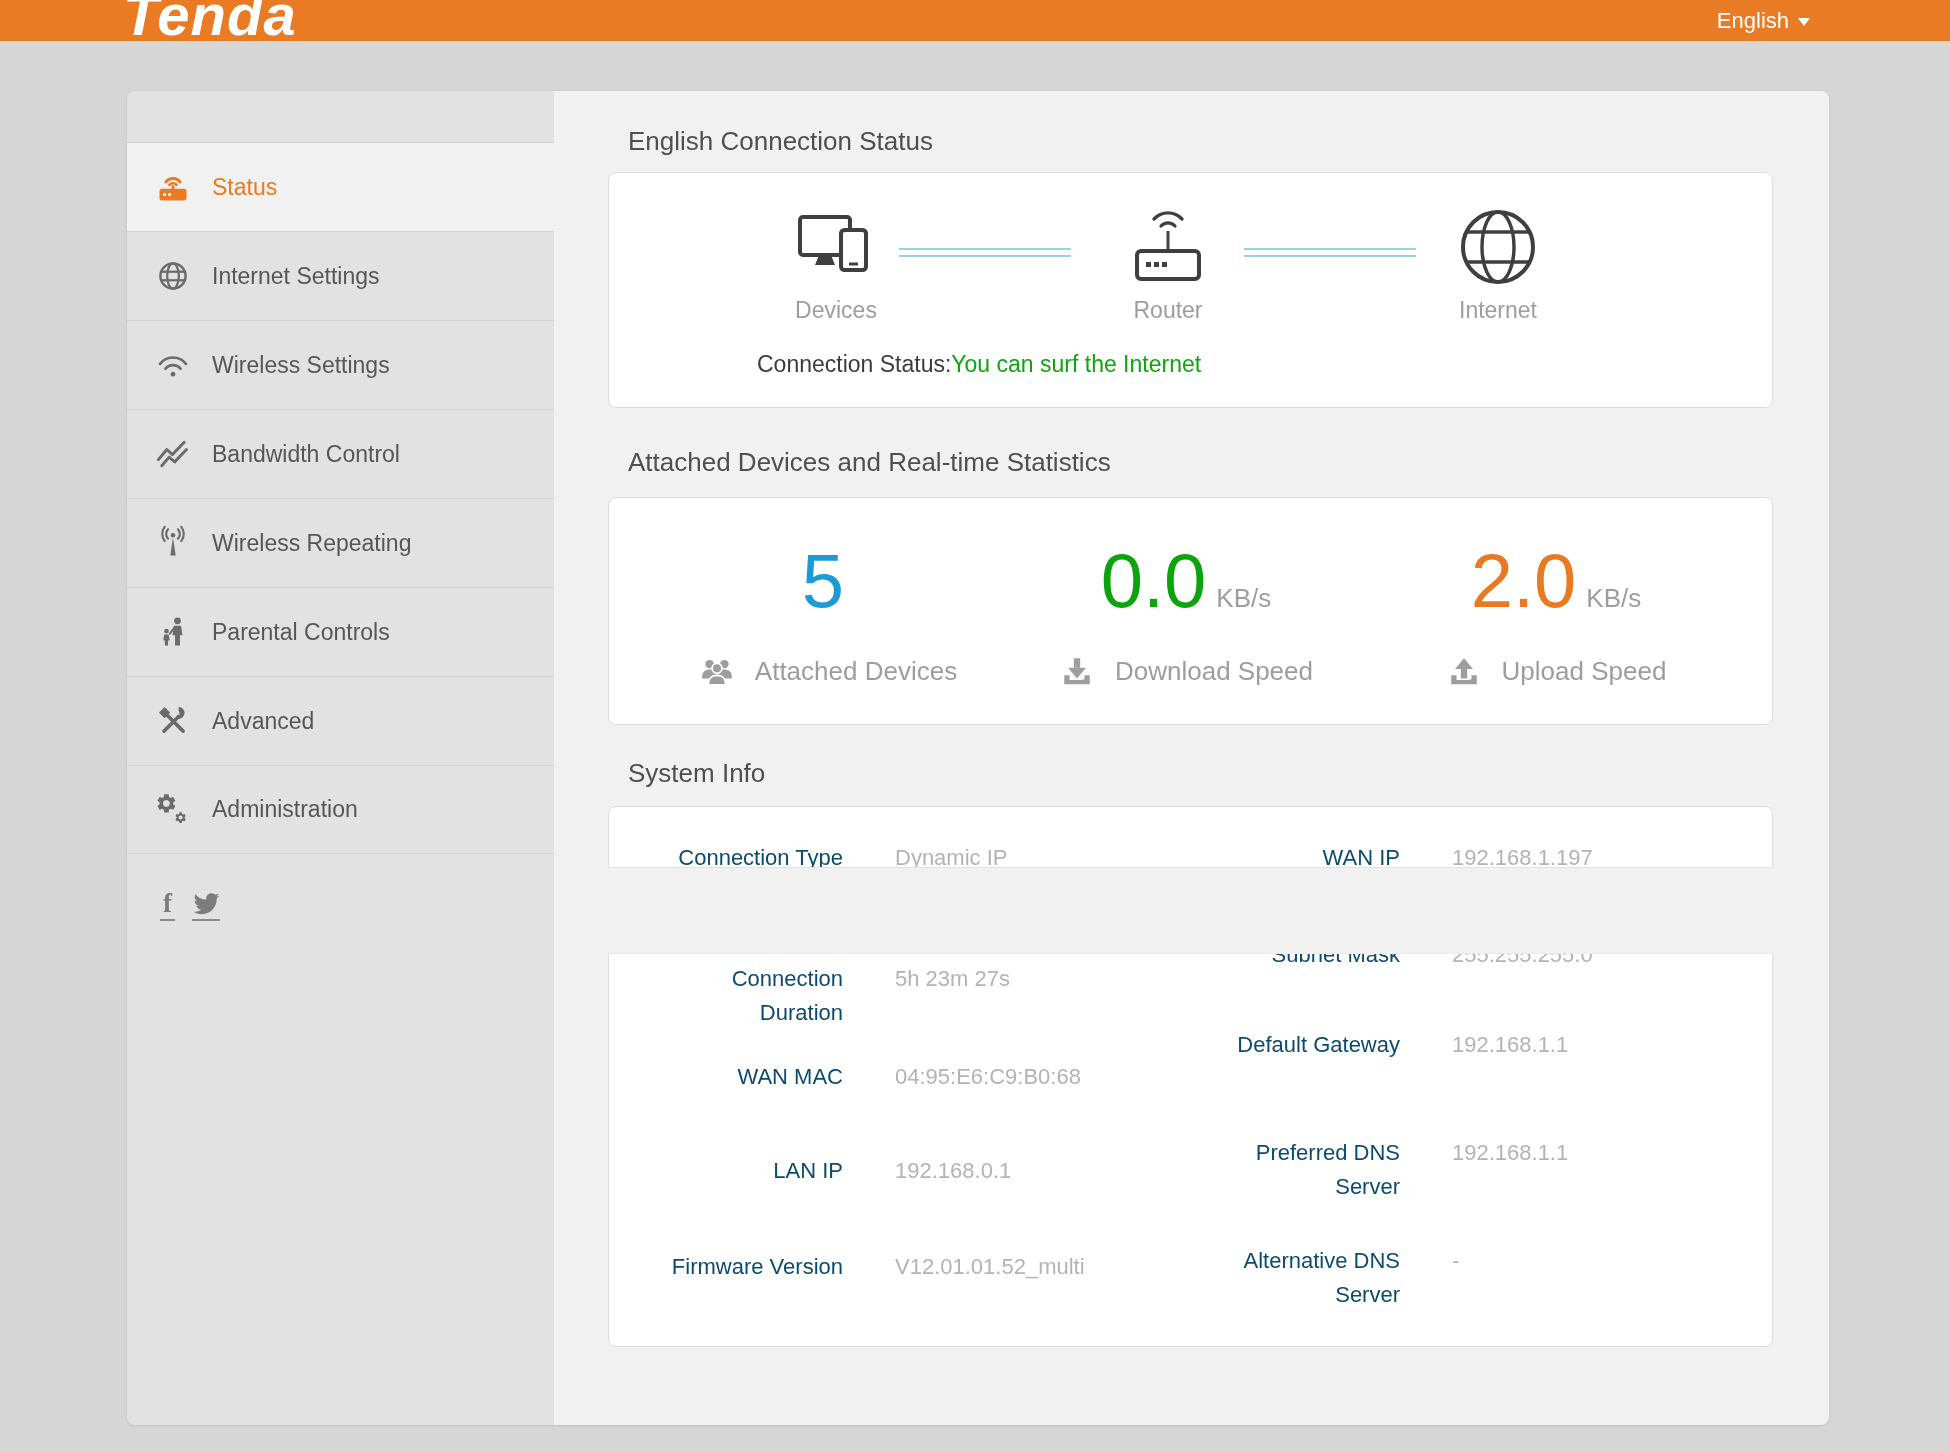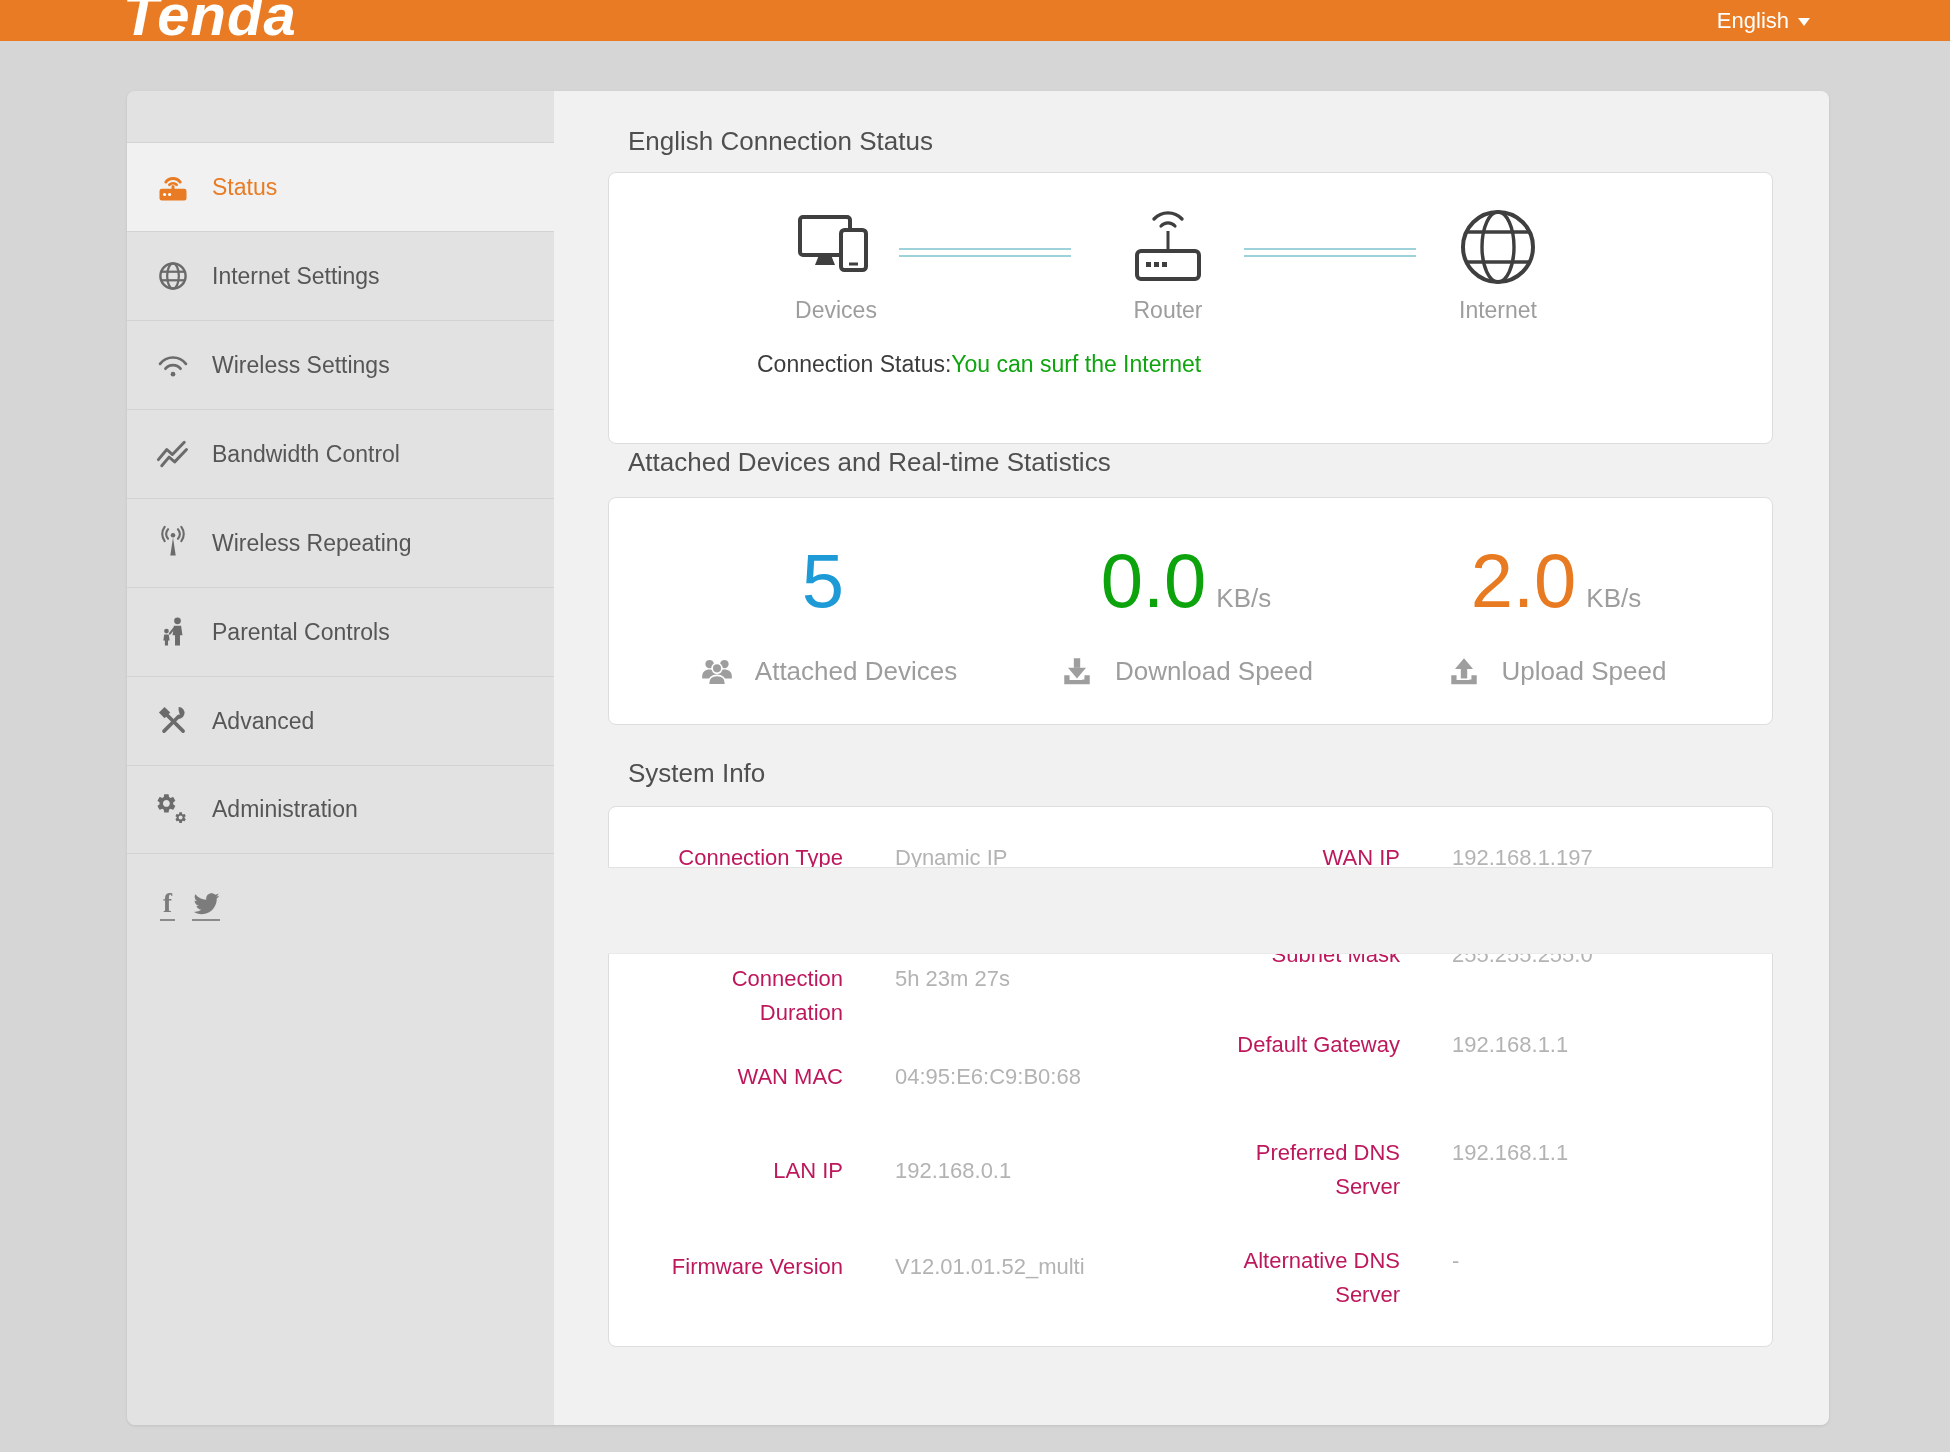--- a/index.html
+++ b/index.html
@@ -72,21 +72,21 @@
   .stat-col{position:absolute;transform:translateX(-50%);text-align:center;width:420px;}
   .stat-num-row{display:flex;align-items:baseline;justify-content:center;gap:10px;}
   .stat-num{font-size:76px;line-height:78px;}
   .stat-unit{font-size:26px;color:#9d9d9d;}
   .stat-label-row{display:flex;align-items:center;justify-content:center;gap:20px;margin-top:34px;}
   .stat-label{font-size:26px;color:#9d9d9d;white-space:nowrap;}
   .c-blue{color:#1e9bd7;} .c-green{color:#0ca30c;} .c-orange{color:#e87b22;}
   
   .si-label{
     position:absolute;width:180px;text-align:right;
-    font-size:22px;line-height:34px;color:#be185d;
+    font-size:22px;line-height:34px;color:#0c4a6e;
   }
   .si-label.r{width:190px;}
   .si-value{position:absolute;font-size:22px;line-height:34px;color:#b3b3b3;white-space:nowrap;}
   
   .seam{
     position:absolute;left:0;top:776px;width:100%;height:87px;
     background:#f1f1f1;z-index:5;
   }
   .seam-inner{
     position:absolute;left:54px;top:0;width:1165px;height:100%;box-sizing:border-box;
@@ -217,21 +217,21 @@
           <path fill="#7c7c7c" d="M23.44 2.83c-.8.37-1.66.62-2.56.73.92-.55 1.63-1.43 1.96-2.47-.86.51-1.82.88-2.84 1.08C19.19 1.3 18 .75 16.7.75c-2.5 0-4.55 2.04-4.55 4.54 0 .36.03.7.1 1.04-3.77-.2-7.12-2-9.36-4.75-.4.67-.6 1.45-.6 2.3 0 1.56.8 2.95 2 3.77-.74-.03-1.44-.23-2.05-.57v.06c0 2.2 1.56 4.03 3.64 4.44-.67.2-1.37.2-2.06.08.58 1.8 2.26 3.12 4.25 3.16-1.56 1.22-3.52 1.95-5.65 1.95-.37 0-.73-.02-1.09-.06 2.02 1.3 4.41 2.04 6.98 2.04 8.35 0 12.92-6.92 12.92-12.93 0-.2 0-.4-.02-.59.89-.64 1.66-1.44 2.23-2.35z"></path>
         </svg>
       </a>
     </div>
   </div>
 
   <div class="panel">
 
     <div class="sec-title" style="left:74px;top:35px;">English Connection Status</div>
 
-    <div class="card" style="left:54px;top:81px;width:1165px;height:272px;">
+    <div class="card" style="left:54px;top:81px;width:1165px;height:236px;">
 
       <div class="node" style="left:227px;top:22px;">
         <svg width="104" height="100" viewBox="0 0 100 100">
           <rect x="14" y="22" width="50" height="38" rx="3" fill="none" stroke="#3f3f3f" stroke-width="4"></rect>
           <path d="M33,60 l-4,10 h20 l-4,-10 z" fill="#3f3f3f"></path>
           <rect x="55" y="35" width="25" height="40" rx="3.5" fill="#ffffff" stroke="#3f3f3f" stroke-width="4"></rect>
           <line x1="63" y1="69" x2="72" y2="69" stroke="#3f3f3f" stroke-width="3"></line>
         </svg>
       </div>
 

